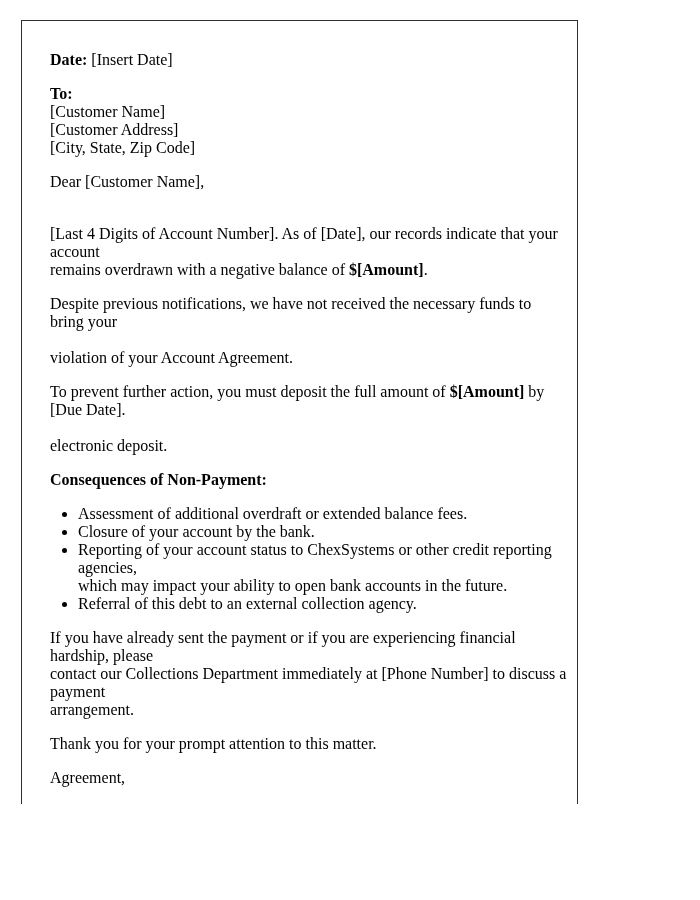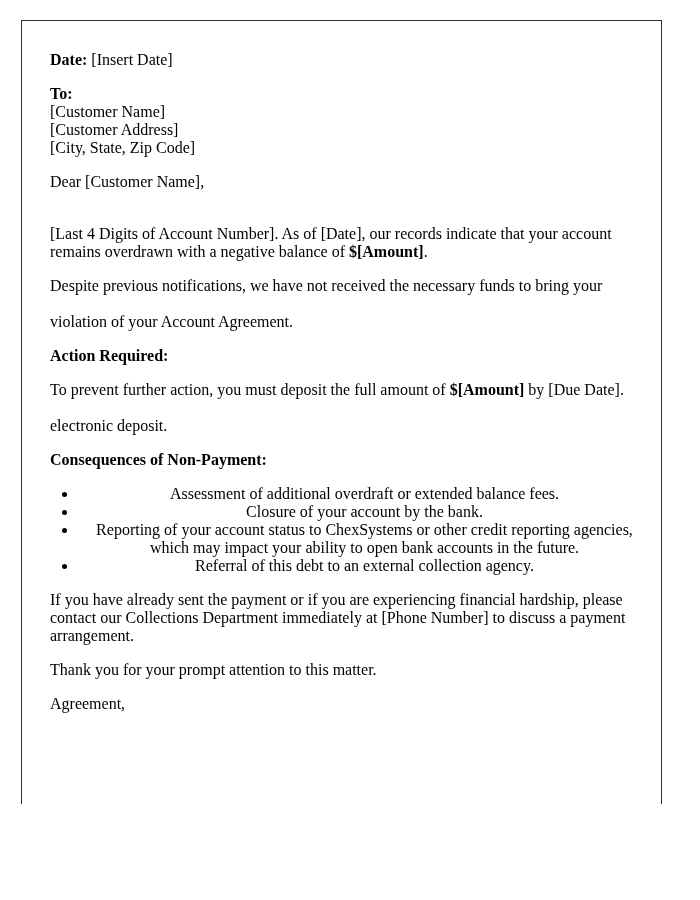--- a/index.html
+++ b/index.html
@@ -17,60 +17,58 @@
     width:700px;
     height:900px;
     background:var(--page-bg);
     overflow:hidden;
     font-family:"Liberation Serif","DejaVu Serif",serif;
   }
   .page{
     position:absolute;
     left:21px;
     top:20px;
-    width:641px;
+    width:557px;
     height:784px;
     box-sizing:border-box;
     background:var(--page-bg);
     border:1px solid var(--border);
     border-bottom:none;
     padding:30px 10px 0 28px;
     overflow:hidden;
     color:var(--text);
     font-size:16px;
     line-height:18px;
   }
   .page p{
     margin:0 0 16px 0;
   }
   .page ul{
     margin:0 0 16px 0;
     padding-left:28px;
     list-style-type:disc;
-    text-align:center;
   }
   .page li{
     margin:0;
     padding:0;
   }
   .page b{
     font-weight:bold;
   }
 </style>
 </head>
 <body>
 
 <div class="canvas">
   <div class="page">
       <p><b>Date:</b><span> [Insert Date]</span></p>
       <p><b>To:</b><br><span>[Customer Name]</span><br><span>[Customer Address]</span><br><span>[City, State, Zip Code]</span></p>
       <p><span>Dear [Customer Name],</span></p>
       <p><br><span>[Last 4 Digits of Account Number]. As of [Date], our records indicate that your account</span><br><span>remains overdrawn with a negative balance of </span><b>$[Amount]</b><span>.</span></p>
       <p><span>Despite previous notifications, we have not received the necessary funds to bring your</span><br><br><span>violation of your Account Agreement.</span></p>
-      <p><b>Action Required:</b></p>
       <p><span>To prevent further action, you must deposit the full amount of </span><b>$[Amount]</b><span> by [Due Date].</span><br><br><span>electronic deposit.</span></p>
       <p><b>Consequences of Non-Payment:</b></p>
       <ul>
         <li><span>Assessment of additional overdraft or extended balance fees.</span></li>
         <li><span>Closure of your account by the bank.</span></li>
         <li><span>Reporting of your account status to ChexSystems or other credit reporting agencies,</span><br><span>which may impact your ability to open bank accounts in the future.</span></li>
         <li><span>Referral of this debt to an external collection agency.</span></li>
       </ul>
       <p><span>If you have already sent the payment or if you are experiencing financial hardship, please</span><br><span>contact our Collections Department immediately at [Phone Number] to discuss a payment</span><br><span>arrangement.</span></p>
       <p><span>Thank you for your prompt attention to this matter.</span></p>

